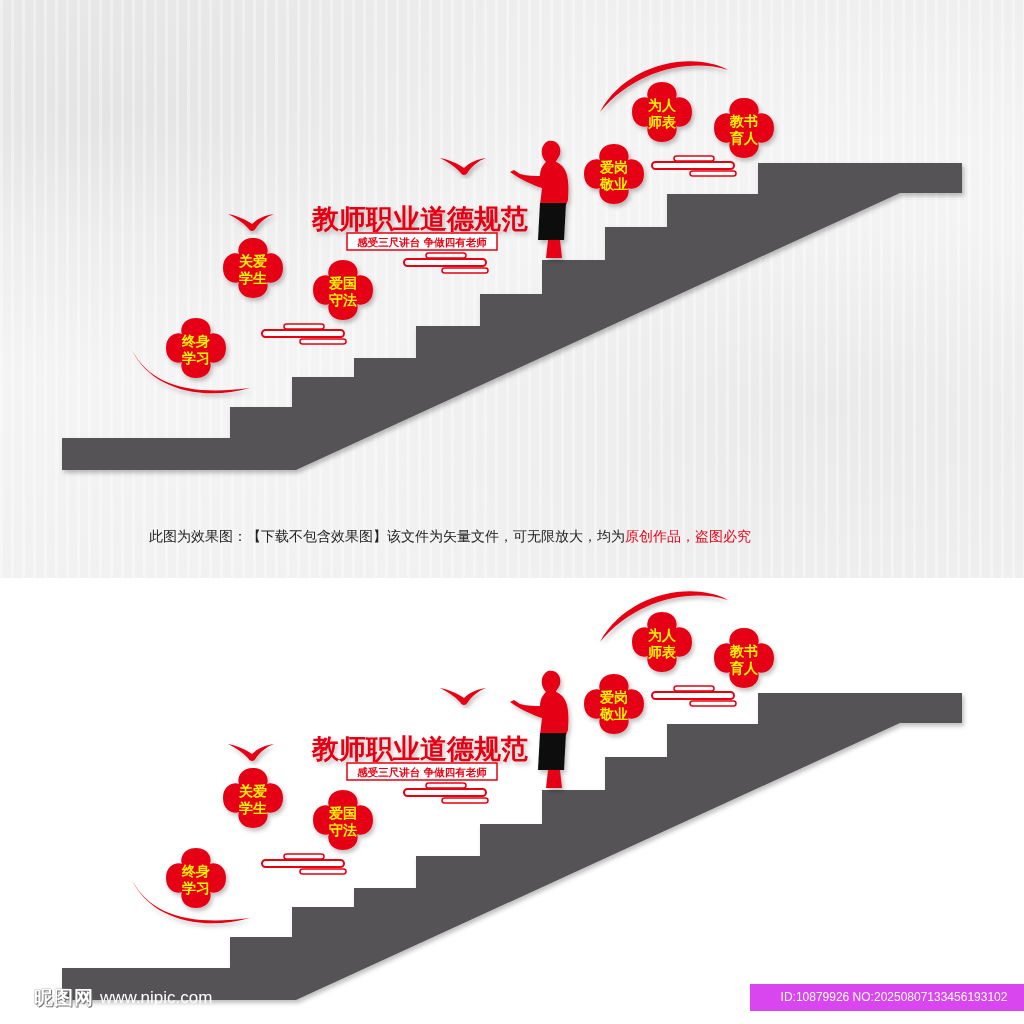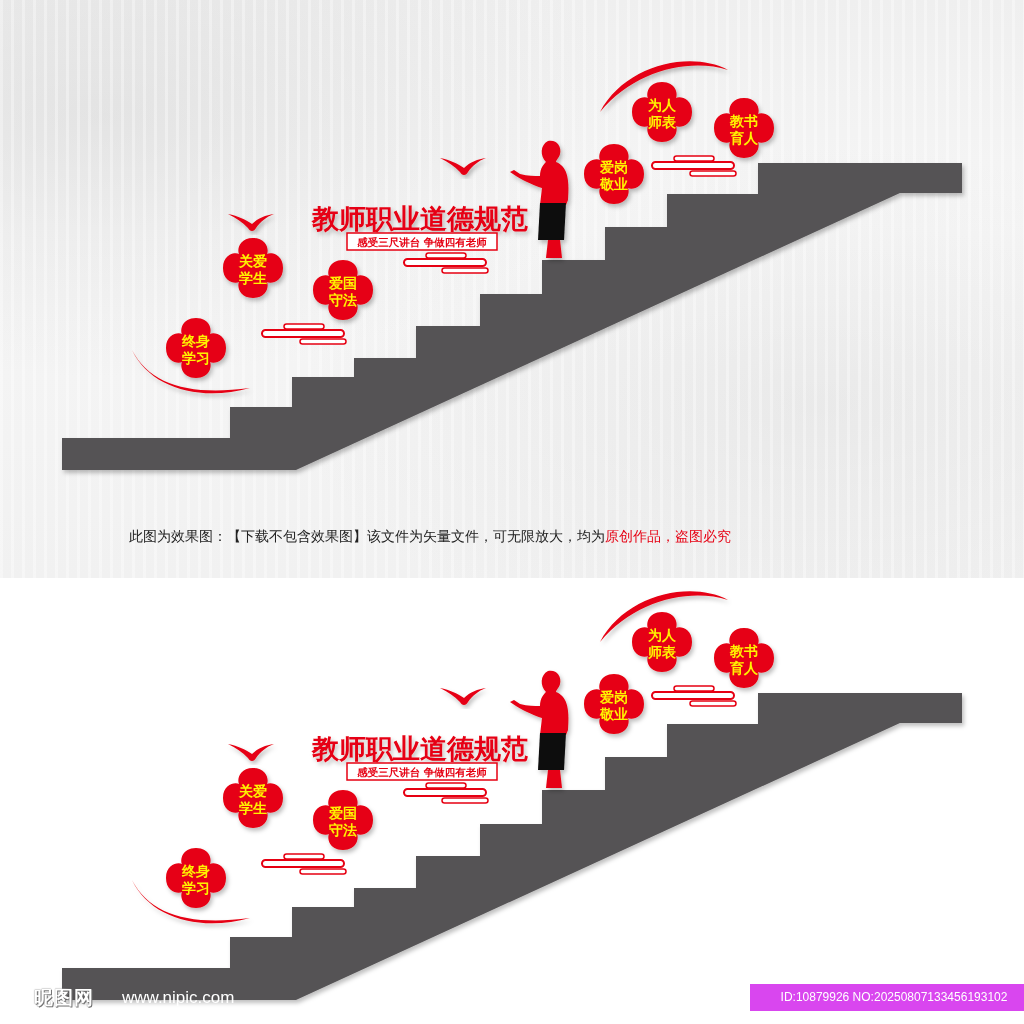--- a/index.html
+++ b/index.html
@@ -8,23 +8,23 @@
   .panel-top { top: 0; height: 578px; background: linear-gradient(180deg, #efefef 0%, #f6f6f6 40%, #f1f1f1 100%); }
   .panel-top::before { content: ""; position: absolute; inset: 0;
     background:
       repeating-linear-gradient(90deg, rgba(255,255,255,0.35) 0 3px, rgba(0,0,0,0) 3px 11px),
       radial-gradient(ellipse at 10% 20%, rgba(200,200,200,0.35), rgba(0,0,0,0) 40%),
       radial-gradient(ellipse at 80% 70%, rgba(210,210,210,0.3), rgba(0,0,0,0) 45%);
   }
   .panel-bottom { top: 578px; height: 446px; background: #ffffff; }
   svg.scene { position: absolute; left: 0; top: 0; width: 1024px; height: 578px; overflow: visible; }
   .panel-bottom svg.scene { top: -48px; }
-  .caption { position: absolute; top: 528px; left: 0; width: 860px; text-align: center; font-size: 14px; color: #222; letter-spacing: 0px; }
+  .caption { position: absolute; top: 528px; left: 0; width: 860px; text-align: center; font-size: 14px; color: #222; letter-spacing: 0px; padding-left: 20px; }
   .caption .red { color: #e60012; }
-  .wm-left { position: absolute; left: 34px; top: 986px; height: 24px; display: flex; align-items: center; font-family: "Liberation Sans", sans-serif; gap: 22px; }
+  .wm-left { position: absolute; left: 34px; top: 986px; height: 24px; display: flex; align-items: center; font-family: "Liberation Sans", sans-serif; }
   .wm-left .logo { font-size: 19px; color: #fff; font-weight: bold; text-shadow: 0 0 1px #555, 1px 1px 0 #777; letter-spacing: 1px; }
   .wm-left .url { font-size: 17px; color: #fff; margin-left: 6px; font-weight: normal; }
   .wm-right { position: absolute; left: 750px; top: 984px; width: 288px; height: 27px; background: #d946ef; color: #fff; font-size: 12px; line-height: 27px; text-align: center; font-family: "Liberation Sans", sans-serif; }
 </style>
 </head>
 <body>
 
 <svg width="0" height="0" style="position:absolute">
   <defs>
     <filter id="sh" x="-20%" y="-20%" width="140%" height="140%">

